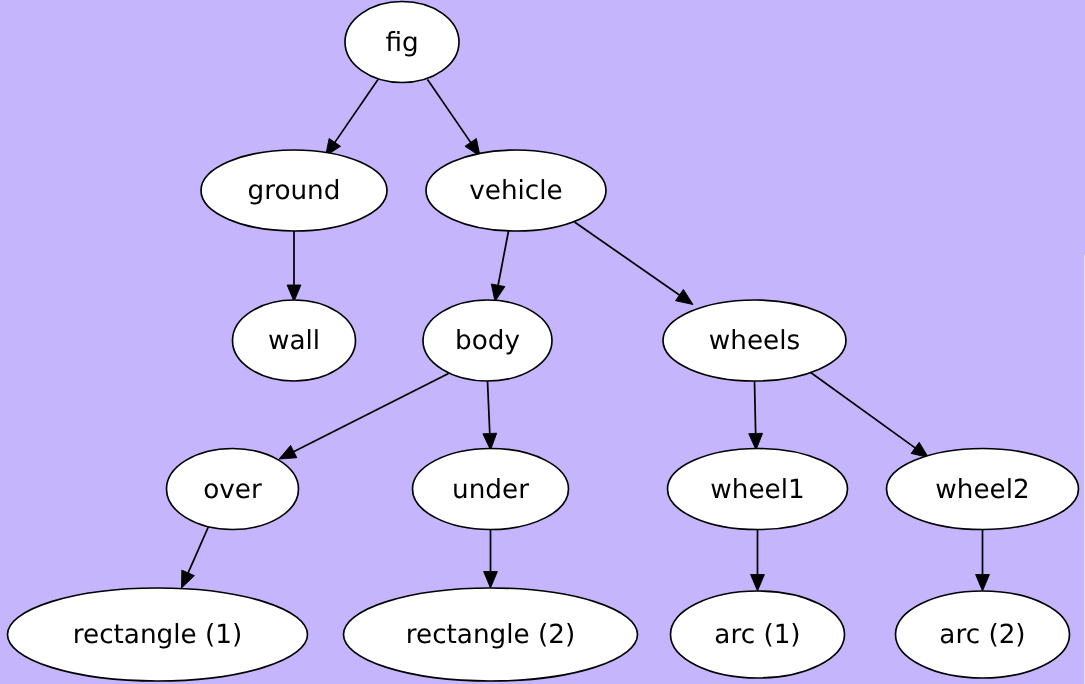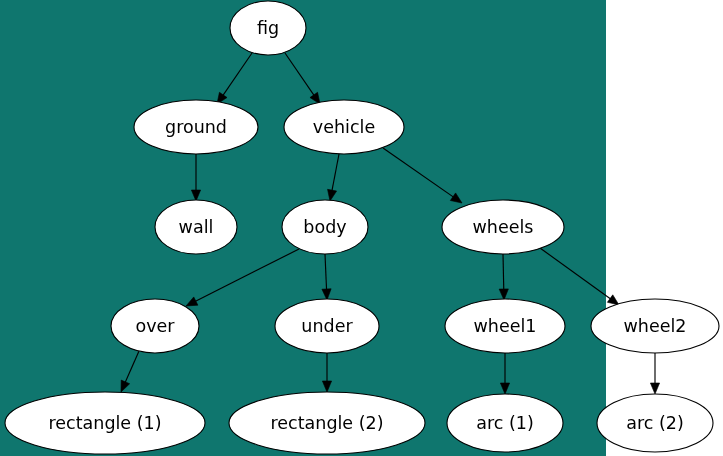--- a/index.html
+++ b/index.html
@@ -8,23 +8,23 @@
     background: #ffffff;
   }
   body {
     width: 723px;
     height: 456px;
     font-family: "DejaVu Sans", sans-serif;
     overflow: hidden;
   }
   #graph-root {
     position: relative;
-    width: 606px;
+    width: 723px;
     height: 456px;
-    background: #0f766e;
+    background: #c4b5fd;
   }
   svg#graph-svg {
     display: block;
     width: 723px;
     height: 456px;
   }
   .node-ellipse {
     fill: #ffffff;
     stroke: #000000;
     stroke-width: 1.1;

